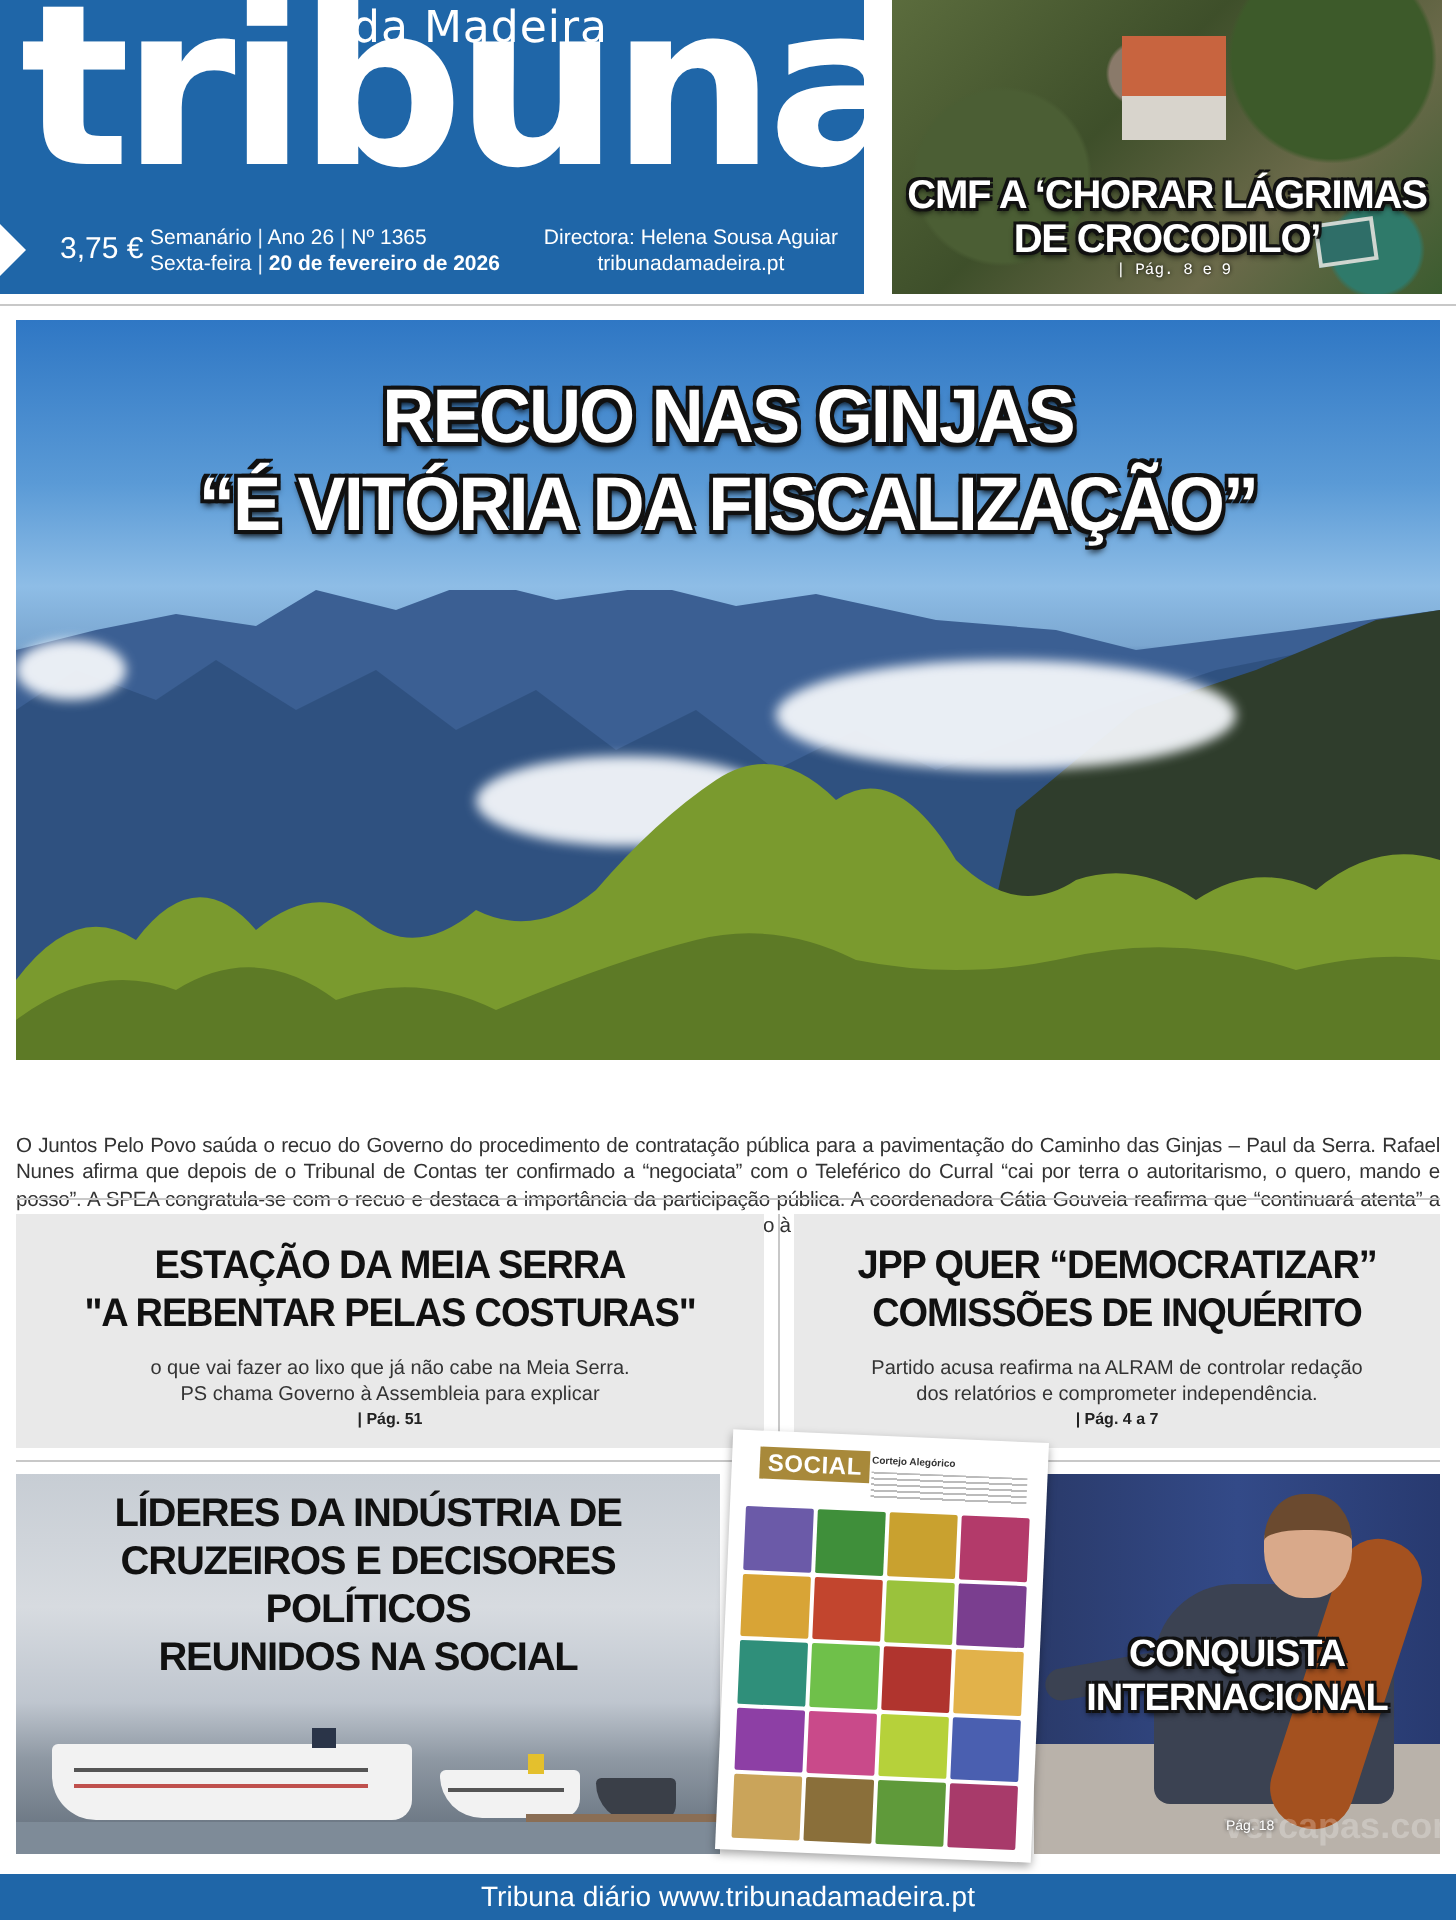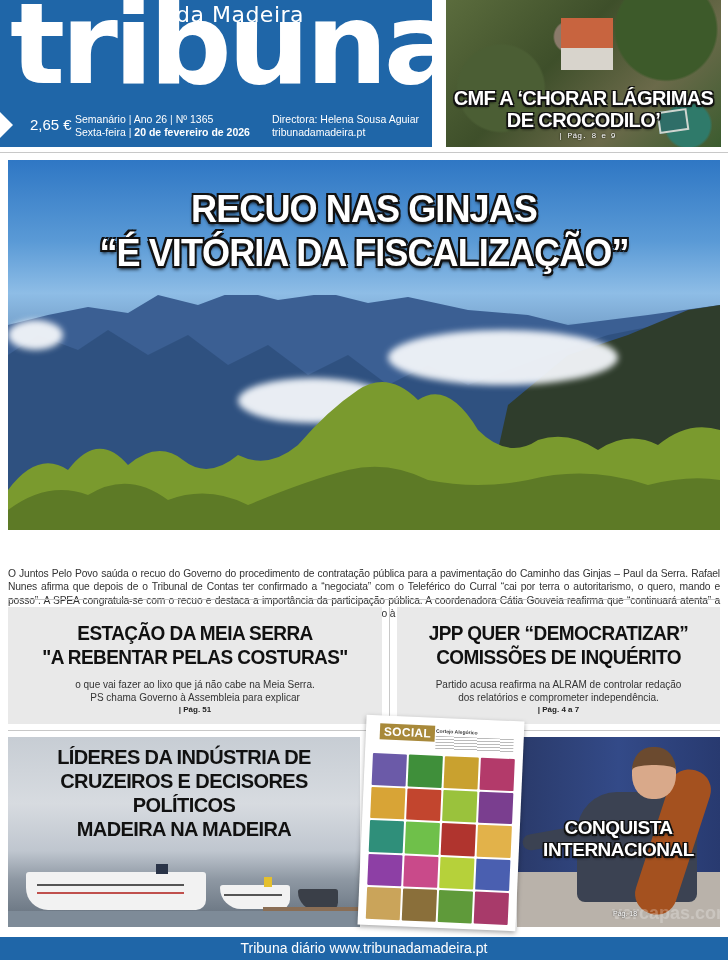--- a/index.html
+++ b/index.html
@@ -31,21 +31,21 @@
   .masthead .price {
     position: absolute; left: 30px; top: 116px; font-size: 15px; color: #ffffff;
   }
   .masthead .meta {
     position: absolute; left: 75px; top: 113px; font-size: 10.5px; line-height: 13px; color: #ffffff;
   }
   .masthead .meta b { font-weight: bold; }
   .masthead .meta .sep { opacity: 0.9; }
   .masthead .credits {
     position: absolute; right: 13px; top: 113px; font-size: 10.5px; line-height: 13px;
-    color: #ffffff; text-align: left;
+    color: #ffffff; text-align: center;
   }
 
   
   .teaser-cmf {
     position: absolute; left: 446px; top: 0; width: 275px; height: 147px; overflow: hidden;
     background:
       radial-gradient(circle at 45% 25%, #8a7a6a 0 8%, transparent 9%),
       radial-gradient(circle at 80% 20%, #3d5a2a 0 20%, transparent 21%),
       radial-gradient(circle at 20% 60%, #4b5e34 0 18%, transparent 19%),
       radial-gradient(circle at 88% 85%, #2f7a6a 0 8%, transparent 9%),
@@ -193,21 +193,21 @@
     text-align: center; color: #ffffff; font-size: 14px; line-height: 23px;
   }
 </style>
 </head>
 <body>
 
 <div class="masthead">
   <div class="logo">tribuna</div>
   <div class="logo-sub">da Madeira</div>
   <div class="arrow"></div>
-  <div class="price">2,65 €</div>
+  <div class="price">3,75 €</div>
   <div class="meta">
     <div>
       <span>Semanário</span>
       <span class="sep">|</span>
       <span>Ano 26</span>
       <span class="sep">|</span>
       <span>Nº 1365</span>
     </div>
     <div>
       <span>Sexta-feira</span>
@@ -284,21 +284,21 @@
     <div class="pg">| Pág. 4 a 7</div>
   </div>
 </div>
 
 <div class="rule" style="left:8px; top:730px; width:712px;"></div>
 
 <div class="cruise">
   <div class="title">
     <div>LÍDERES DA INDÚSTRIA DE</div>
     <div>CRUZEIROS E DECISORES POLÍTICOS</div>
-    <div>MADEIRA NA MADEIRA</div>
+    <div>REUNIDOS NA SOCIAL</div>
   </div>
   <div class="ship" style="left:18px; top:135px; width:180px; height:38px;">
     <div class="deck" style="top:12px;"></div>
     <div class="deck" style="top:20px; background:#c0504d;"></div>
     <div class="funnel" style="left:130px; top:-8px; background:#2a3448;"></div>
   </div>
   <div class="ship" style="left:212px; top:148px; width:70px; height:24px;">
     <div class="deck" style="top:9px;"></div>
     <div class="funnel" style="left:44px; top:-8px; width:8px; background:#e4c02d;"></div>
   </div>

